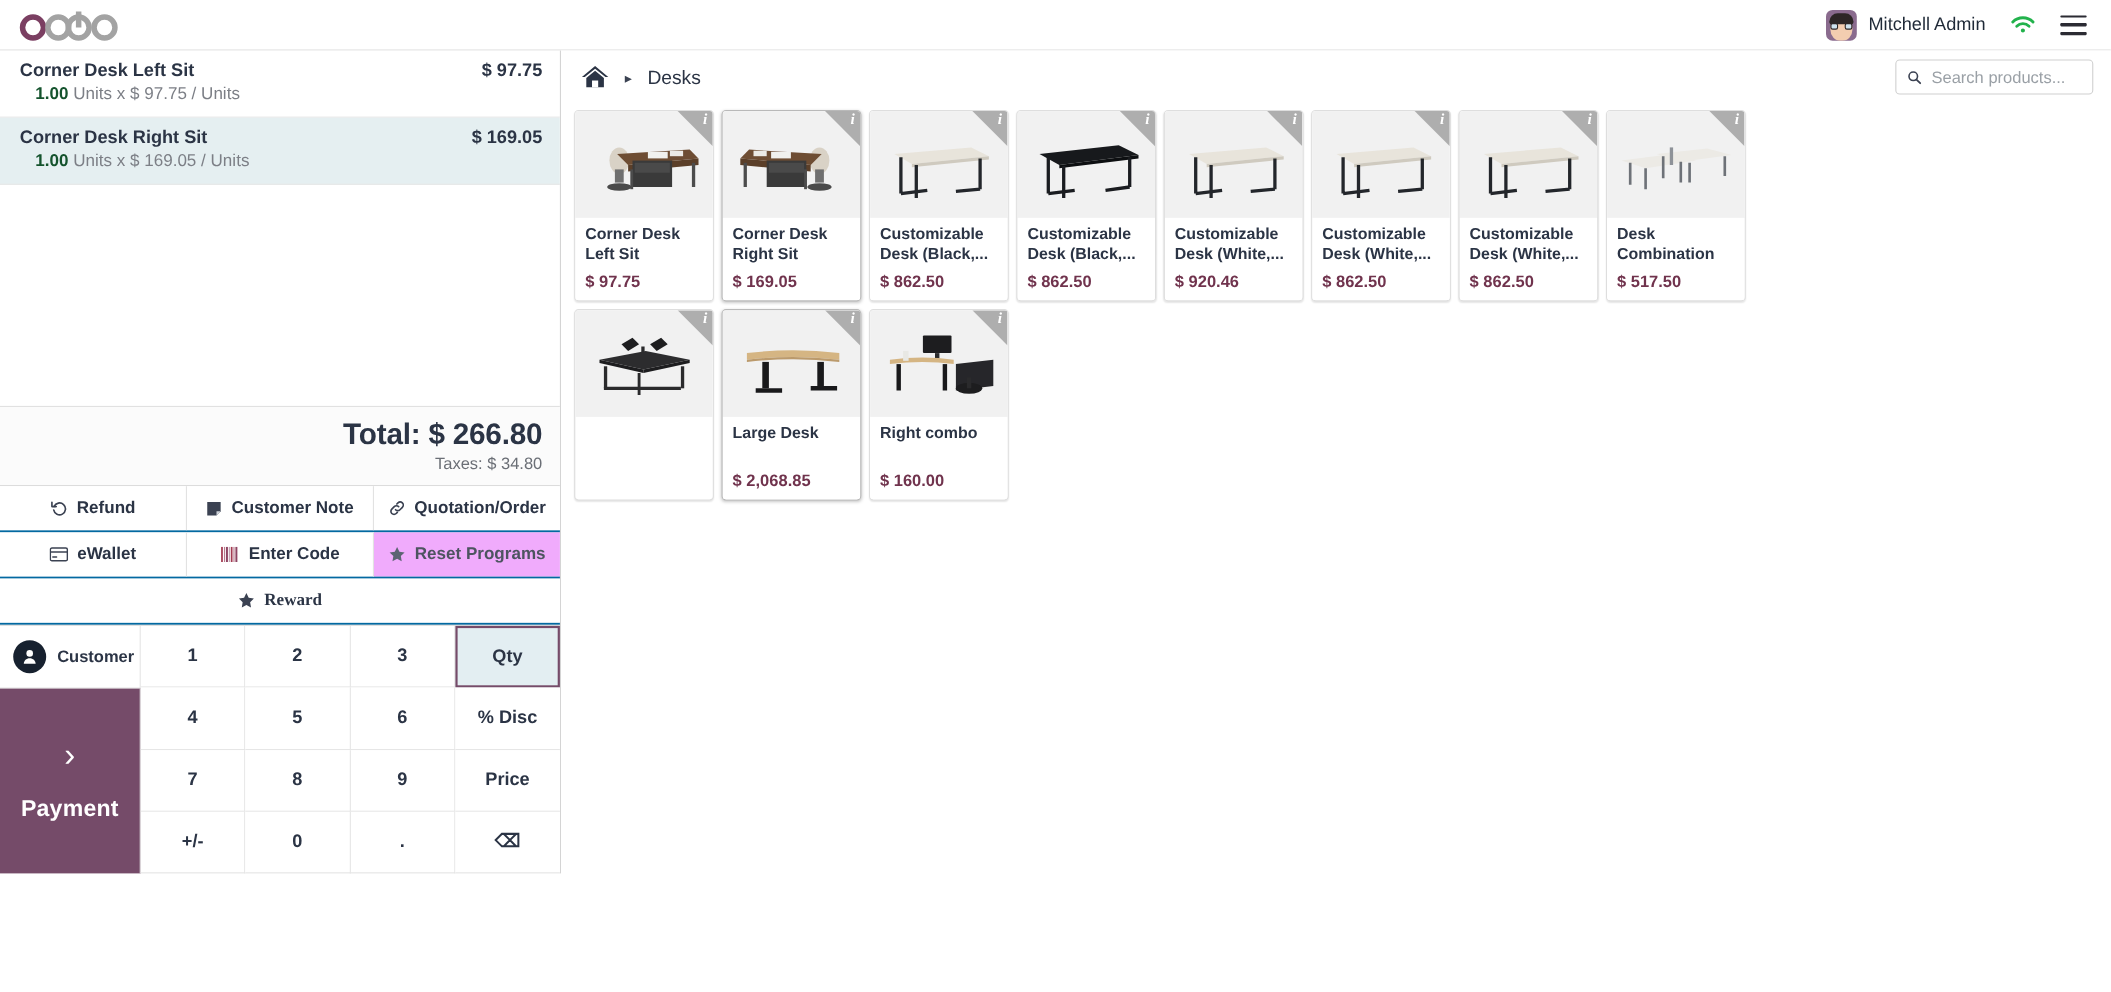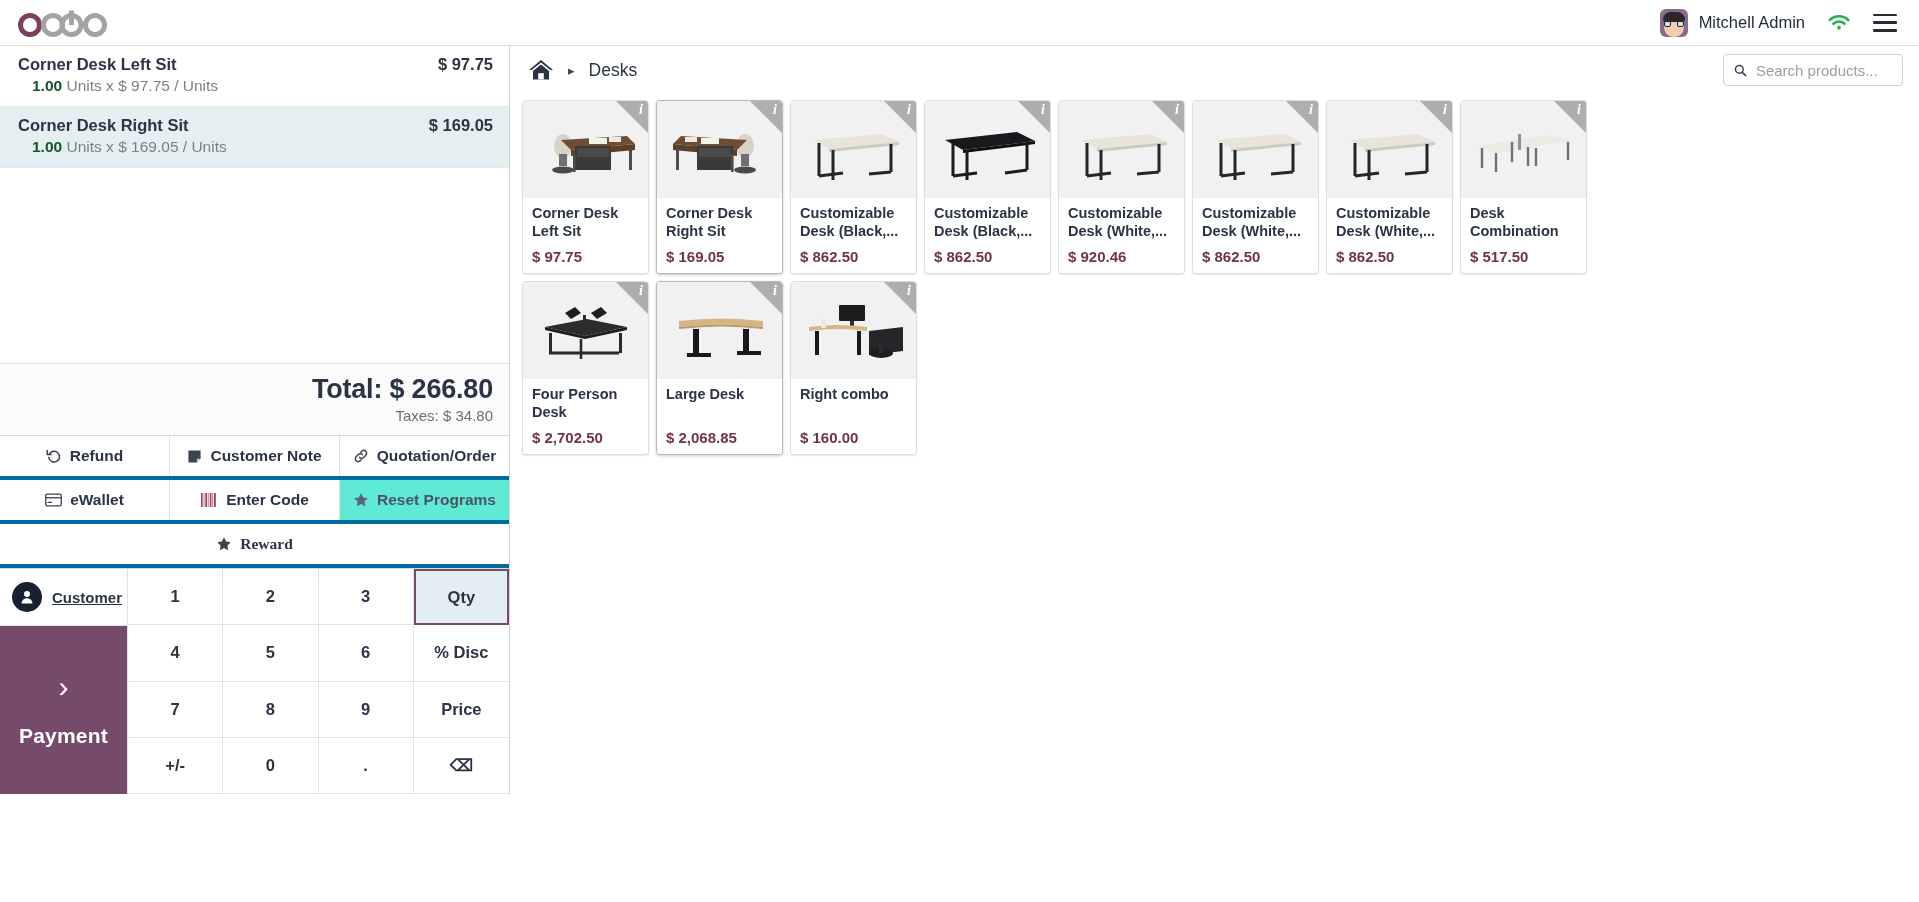--- a/index.html
+++ b/index.html
@@ -52,40 +52,40 @@
   .ol-sub { margin-top: 3px; padding-left: 14px; font-size: 15.5px; color: #7c7f86; }
   .ol-qty { font-weight: 700; color: #14532d; }
 
   
   .totals { padding: 10px 16px 11px; text-align: right; background: #fbfbfb; border-top: 1px solid #e1e1e1; margin-top: 19px; }
   .total-line { font-size: 27px; font-weight: 700; color: #2b3445; letter-spacing: -0.2px; }
   .taxes-line { font-size: 15px; color: #6b6f76; margin-top: 2px; }
 
   
   .ctrl-grid { border-top: 1px solid #d9d9d9; }
-  .ctrl-row { display: flex; border-bottom: 4px solid #0369a1; }
+  .ctrl-row { display: flex; border-bottom: 2px solid #0369a1; }
   .ctrl-btn {
     flex: 1; height: 40px; display: flex; align-items: center; justify-content: center; gap: 8px;
     font-size: 15.5px; font-weight: 700; color: #2b3445; background: #fff;
     border-right: 1px solid #e2e2e2; cursor: pointer; white-space: nowrap;
   }
   .ctrl-btn:last-child { border-right: none; }
-  .ctrl-btn.muted { background: #5eead4; color: #4d5460; }
+  .ctrl-btn.muted { background: #f0abfc; color: #4d5460; }
   .ctrl-btn.full { flex: 1 1 100%; font-family: Liberation Serif, serif; }
   .ctrl-icon { display: inline-flex; align-items: center; justify-content: center; color: #3b4252; }
 
   
   .paypad { display: flex; height: 226px; min-height: 226px; border-top: 1px solid #d9d9d9; }
   .payside { width: 128px; min-width: 128px; display: flex; flex-direction: column; }
   .customer-btn {
     height: 57px; display: flex; align-items: center; gap: 10px; padding-left: 12px;
     background: #fff; border-bottom: 1px solid #e2e2e2; border-right: 1px solid #e2e2e2; cursor: pointer;
   }
   .cust-circle { width: 30px; height: 30px; border-radius: 50%; background: #17212f; display: flex; align-items: center; justify-content: center; flex: none; }
-  .cust-label { font-size: 15px; font-weight: 700; color: #2b3445; text-decoration: underline; }
+  .cust-label { font-size: 15px; font-weight: 700; color: #2b3445; }
   .payment-btn {
     flex: 1; background: #754b69; color: #fff; display: flex; flex-direction: column;
     align-items: center; justify-content: center; gap: 22px; cursor: pointer; border-right: 1px solid #e2e2e2;
   }
   .payment-chevron { font-size: 30px; line-height: 1; font-weight: 400; }
   .payment-label { font-size: 21px; font-weight: 700; letter-spacing: 0.2px; }
 
   .numpad { flex: 1; display: grid; grid-template-columns: repeat(4, 1fr); grid-template-rows: repeat(4, 1fr); }
   .key {
     display: flex; align-items: center; justify-content: center;
@@ -526,24 +526,20 @@
                 <rect x="18" y="42" width="3" height="20" fill="#2a2a2c"></rect>
                 <rect x="88" y="42" width="3" height="20" fill="#2a2a2c"></rect>
                 <path d="M18 62 L88 62" stroke="#2a2a2c" stroke-width="3"></path>
                 <path d="M50 48 L50 68" stroke="#2a2a2c" stroke-width="2.6"></path>
               </svg>
               <span class="info-corner">
                 <span class="tri"></span>
                 <span class="ii">i</span>
               </span>
             </div>
-            <div class="card-body">
-              <div class="card-name">Four Person Desk</div>
-              <div class="card-price">$ 2,702.50</div>
-            </div>
           </div>
 
           <div class="card hl">
             <div class="card-img">
               <svg width="110" height="80" viewBox="0 0 110 80">
                 <path d="M14 30 Q56 25 98 30 L98 36 Q56 31 14 36 Z" fill="#d5b583"></path>
                 <path d="M14 36 Q56 31 98 36 L98 38 Q56 33 14 38 Z" fill="#bb9a6c"></path>
                 <rect x="28" y="38" width="6" height="24" fill="#19191b"></rect>
                 <rect x="78" y="38" width="6" height="24" fill="#19191b"></rect>
                 <path d="M22 62 L46 62 L46 66 L22 66 Z" fill="#19191b"></path>

